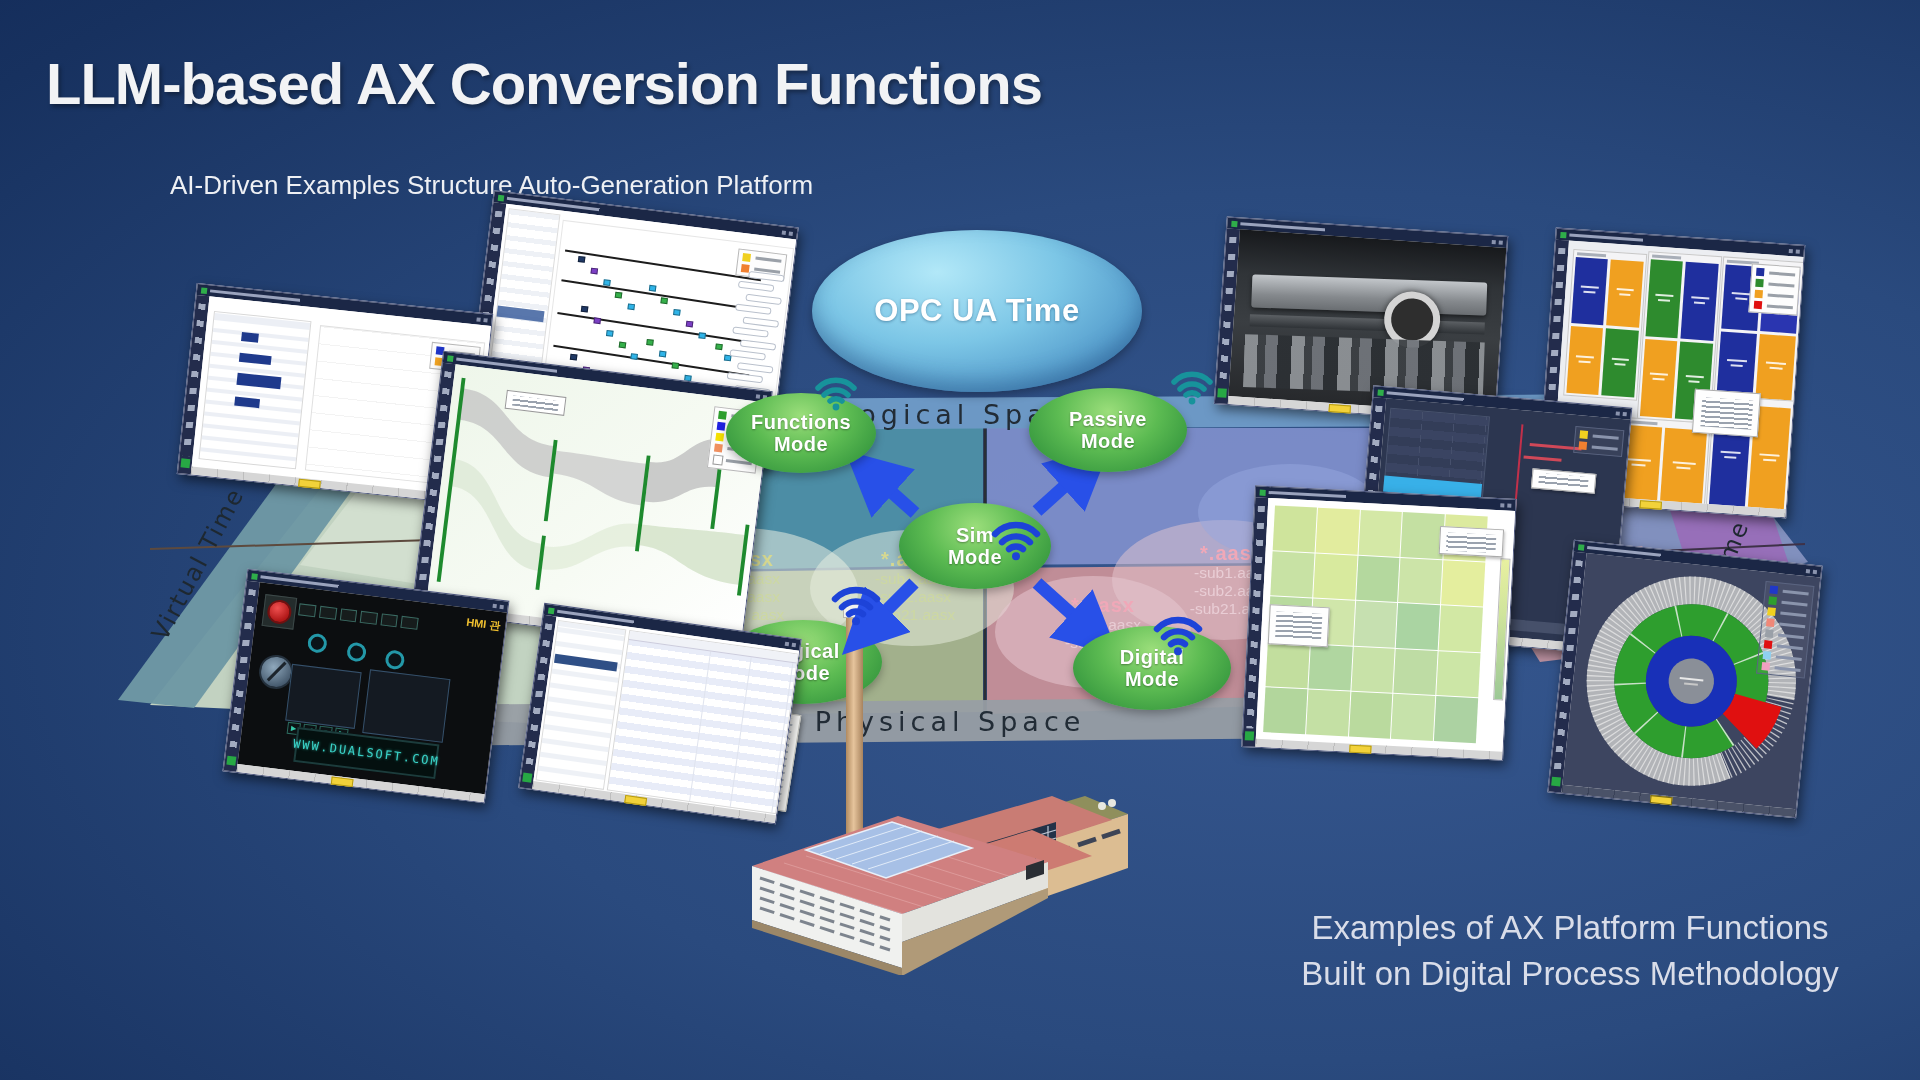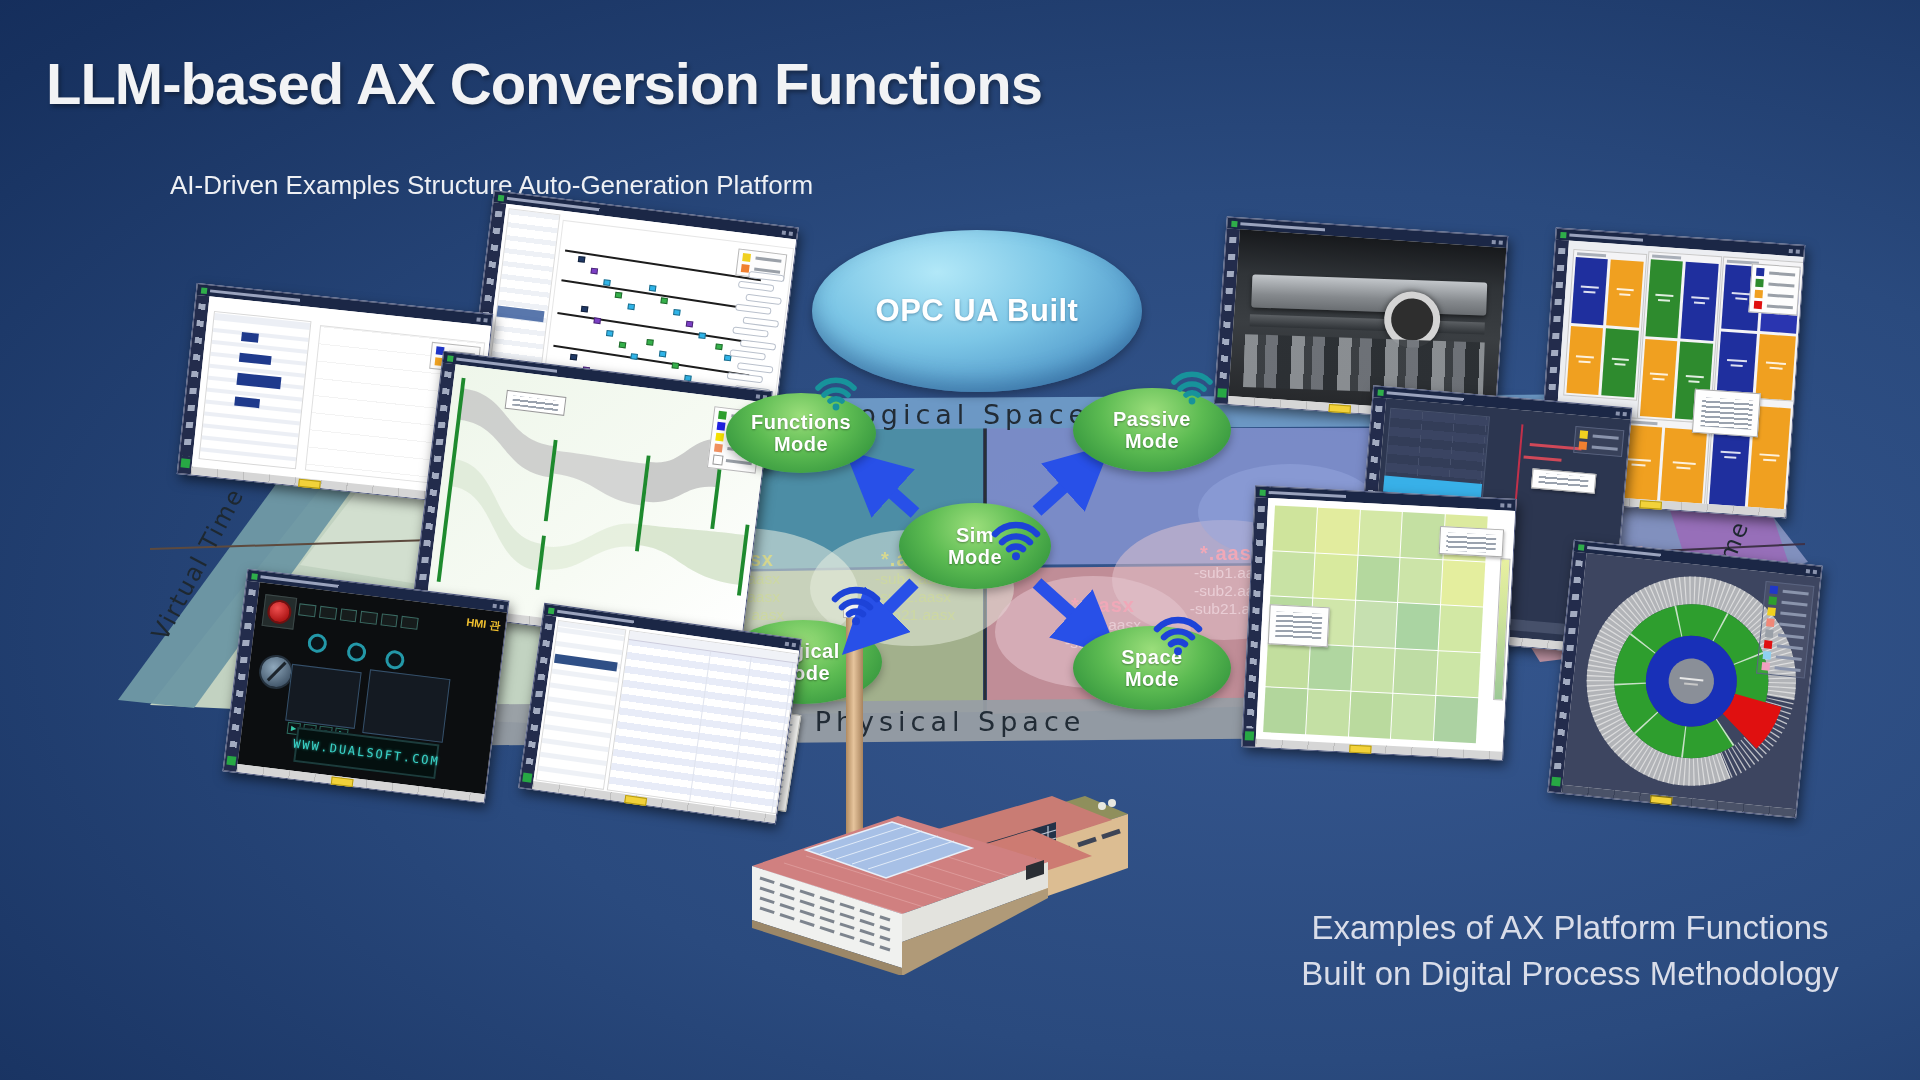--- a/index.html
+++ b/index.html
@@ -218,21 +218,21 @@
 </div>
 
 <div class="abs title">LLM-based AX Conversion Functions</div>
 <div class="abs subtitle">AI-Driven Examples Structure Auto-Generation Platform</div>
 <div class="abs footer">
   <div>Examples of AX Platform Functions</div>
   <div>Built on Digital Process Methodology</div>
 </div>
 
 <div class="abs opc">
-  <span>OPC UA Built</span>
+  <span>OPC UA Time</span>
 </div>
 
 <div class="win" style="left:478px;top:208px;width:305px;height:240px;transform:rotate(7deg);z-index:4;">
   <div class="tb">
       <span class="ico"></span>
       <span class="tt"></span>
       <span class="dot"></span>
       <span class="dot"></span>
     </div>
   <div class="tools"></div>
@@ -789,34 +789,34 @@
     <line x1="1037" y1="511" x2="1088" y2="465"></line>
     <line x1="914" y1="583" x2="864" y2="633"></line>
     <line x1="1037" y1="583" x2="1096" y2="636"></line>
   </g>
 </svg>
 
 <div class="abs bubble" style="left:726px;top:393px;width:150px;height:80px;">
   <span>Functions</span>
   <span>Mode</span>
 </div>
-<div class="abs bubble" style="left:1073px;top:388px;width:158px;height:84px;">
+<div class="abs bubble" style="left:1029px;top:388px;width:158px;height:84px;">
   <span>Passive</span>
   <span>Mode</span>
 </div>
 <div class="abs bubble" style="left:899px;top:503px;width:152px;height:86px;">
   <span>Sim</span>
   <span>Mode</span>
 </div>
 <div class="abs bubble" style="left:724px;top:620px;width:158px;height:84px;z-index:5;">
   <span>Logical</span>
   <span>Mode</span>
 </div>
 <div class="abs bubble" style="left:1073px;top:626px;width:158px;height:84px;">
-  <span>Space</span>
+  <span>Digital</span>
   <span>Mode</span>
 </div>
 
 <div class="abs wifi teal" style="left:812px;top:370px;width:48px;">
   <svg viewBox="0 0 48 42" width="48">
       <path d="M6,18 A25,25 0 0 1 42,18"></path>
       <path d="M12,25 A17,17 0 0 1 36,25"></path>
       <path d="M18,31 A9,9 0 0 1 30,31"></path>
       <circle cx="24" cy="37" r="3.4"></circle>
     </svg>

